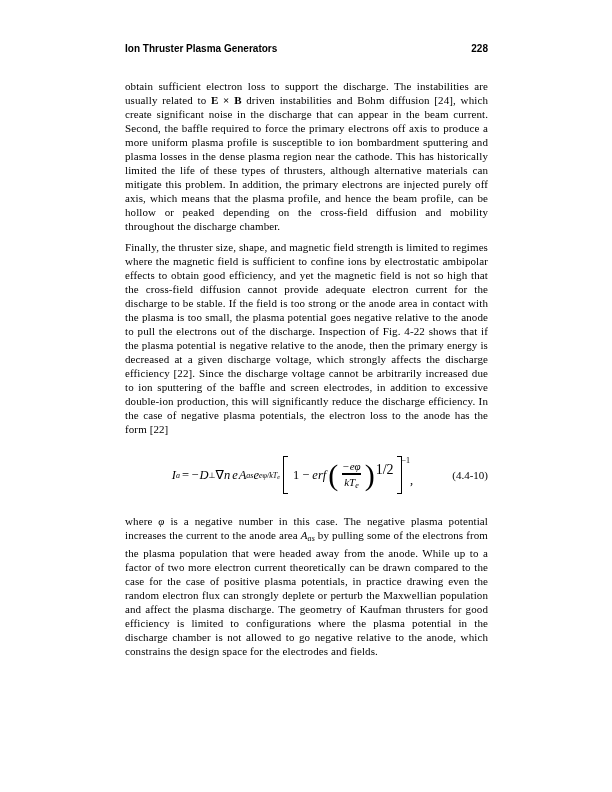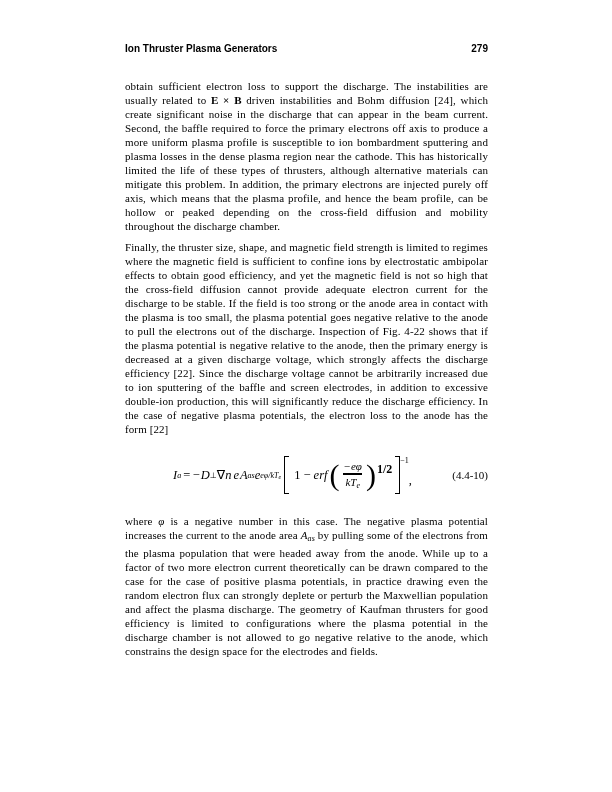--- a/index.html
+++ b/index.html
@@ -97,25 +97,24 @@
   .frac {
     display: inline-flex;
     flex-direction: column;
     align-items: center;
     font-size: 11px;
     margin: 0 1px;
   }
   .frac .fnum { font-style: italic; padding: 0 2px 1px 2px; }
   .frac .fden { font-style: italic; border-top: 2px solid #000000; padding: 1px 2px 0 2px; }
   .pw {
-    font-size: 12px;
+    font-size: 14px;
     font-style: normal;
     align-self: flex-start;
     transform: translateY(2px);
-    font-weight: bold;
   }
   .pw-out {
     font-size: 8px;
     font-style: normal;
     align-self: flex-start;
     transform: translateY(0px);
   }
   .eq-comma { font-style: normal; align-self: flex-end; transform: translateY(-6px); }
   .eq-number {
     position: absolute;
@@ -126,21 +125,21 @@
   }
 </style>
 </head>
 <body>
 
 <div class="page">
   <div class="content">
 
     <div class="running-header">
       <span>Ion Thruster Plasma Generators</span>
-      <span>279</span>
+      <span>228</span>
     </div>
 
     <p class="body-par"><span>obtain sufficient electron loss to support the discharge. The instabilities are usually related to </span><b>E × B</b><span> driven instabilities and Bohm diffusion [24], which create significant noise in the discharge that can appear in the beam current. Second, the baffle required to force the primary electrons off axis to produce a more uniform plasma profile is susceptible to ion bombardment sputtering and plasma losses in the dense plasma region near the cathode. This has historically limited the life of these types of thrusters, although alternative materials can mitigate this problem. In addition, the primary electrons are injected purely off axis, which means that the plasma profile, and hence the beam profile, can be hollow or peaked depending on the cross-field diffusion and mobility throughout the discharge chamber.</span></p>
 
     <p class="body-par"><span>Finally, the thruster size, shape, and magnetic field strength is limited to regimes where the magnetic field is sufficient to confine ions by electrostatic ambipolar effects to obtain good efficiency, and yet the magnetic field is not so high that the cross-field diffusion cannot provide adequate electron current for the discharge to be stable. If the field is too strong or the anode area in contact with the plasma is too small, the plasma potential goes negative relative to the anode to pull the electrons out of the discharge. Inspection of Fig. 4-22 shows that if the plasma potential is negative relative to the anode, then the primary energy is decreased at a given discharge voltage, which strongly affects the discharge efficiency [22]. Since the discharge voltage cannot be arbitrarily increased due to ion sputtering of the baffle and screen electrodes, in addition to excessive double-ion production, this will significantly reduce the discharge efficiency. In the case of negative plasma potentials, the electron loss to the anode has the form [22]</span></p>
 
     <div class="eq-block">
       <span class="equation">
         <span class="v">I</span>
           <sub class="s">a</sub>

